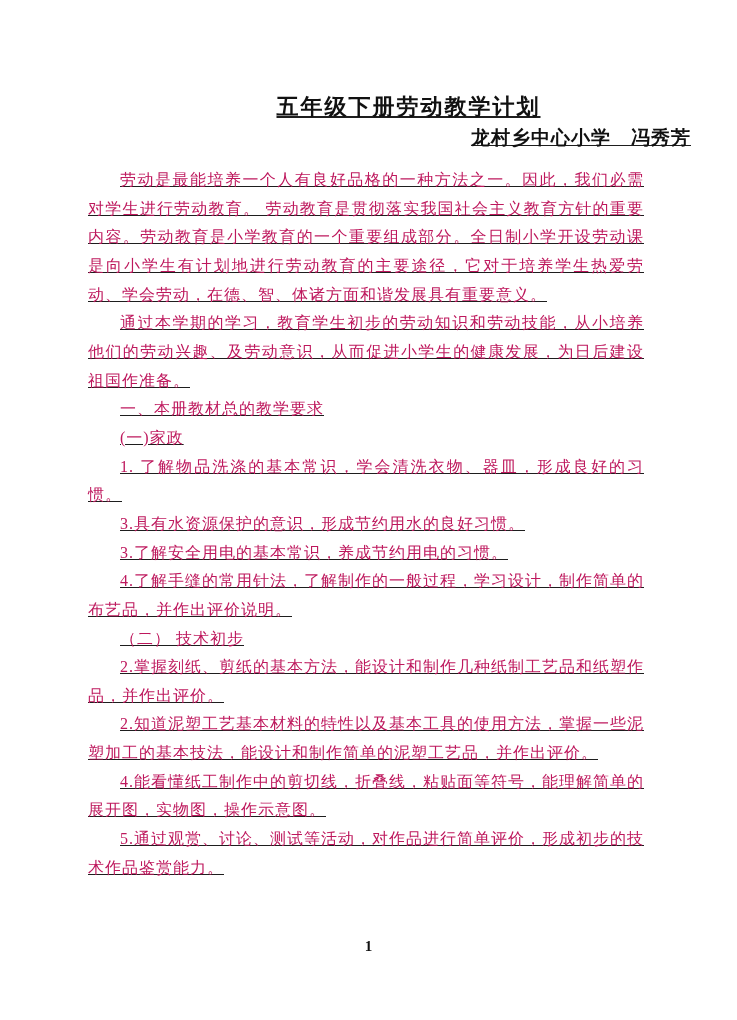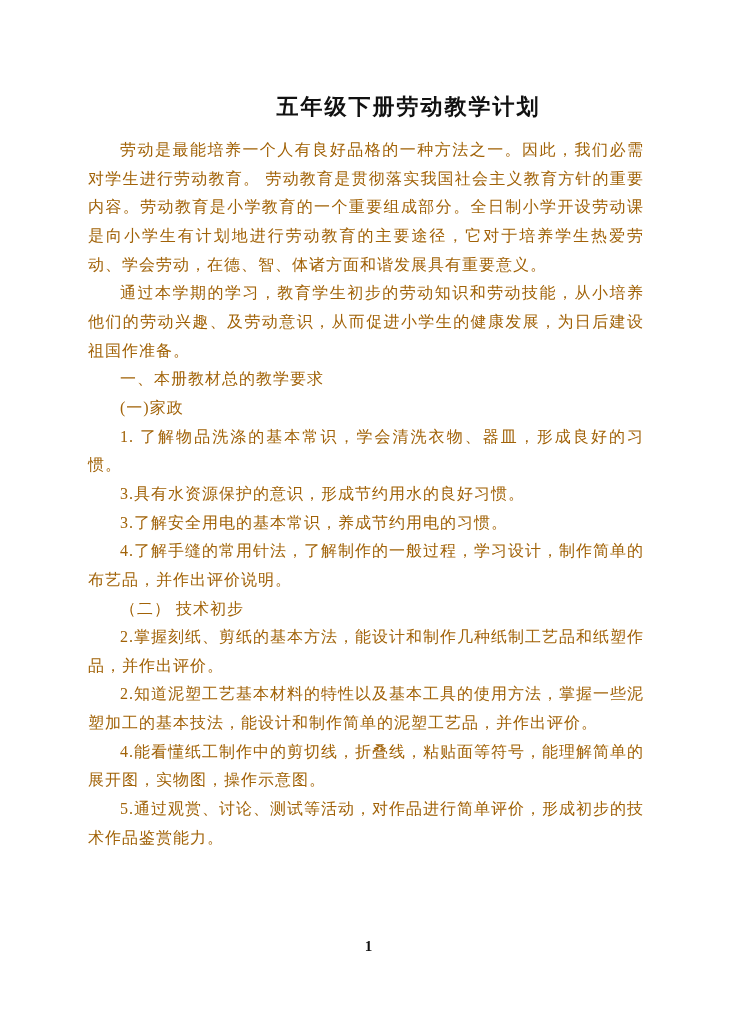--- a/index.html
+++ b/index.html
@@ -9,20 +9,21 @@
   }
   .page {
     position: relative;
     width: 737px;
     height: 1020px;
     background: #ffffff;
     overflow: hidden;
     box-sizing: border-box;
     font-family: "Liberation Serif", serif;
     color: #1e1e1e;
+    text-decoration: underline;
   }
   .doc-title {
     margin: 0;
     padding: 91px 0 0 80px; 
     text-align: center;
     font-family: "Liberation Sans", sans-serif;
     font-weight: bold;
     font-size: 22px;
     line-height: 32px;
     letter-spacing: 2px;
@@ -38,21 +39,21 @@
     line-height: 30px;
     letter-spacing: 1px;
     color: #111111;
   }
   .content {
     margin: 13px 93px 8px 88px;
     font-size: 16px;
     line-height: 28.65px;
     letter-spacing: 1px;
     text-align: justify;
-    color: #a16207;
+    color: #be185d;
   }
   .content p {
     margin: 0;
     text-indent: 2em;
   }
   .page-number {
     position: absolute;
     left: 0;
     right: 0;
     bottom: 66px;
@@ -64,20 +65,21 @@
     color: #111111;
   }
 </style>
 </head>
 <body>
 
 <div class="page">
 
   <h1 class="doc-title">五年级下册劳动教学计划</h1>
 
+  <div class="doc-byline">龙村乡中心小学　冯秀芳</div>
 
   <div class="content">
     <p>劳动是最能培养一个人有良好品格的一种方法之一。因此，我们必需对学生进行劳动教育。 劳动教育是贯彻落实我国社会主义教育方针的重要内容。劳动教育是小学教育的一个重要组成部分。全日制小学开设劳动课是向小学生有计划地进行劳动教育的主要途径，它对于培养学生热爱劳动、学会劳动，在德、智、体诸方面和谐发展具有重要意义。</p>
     <p>通过本学期的学习，教育学生初步的劳动知识和劳动技能，从小培养他们的劳动兴趣、及劳动意识，从而促进小学生的健康发展，为日后建设祖国作准备。</p>
     <p>一、本册教材总的教学要求</p>
     <p>(一)家政</p>
     <p>1. 了解物品洗涤的基本常识，学会清洗衣物、器皿，形成良好的习惯。</p>
     <p>3.具有水资源保护的意识，形成节约用水的良好习惯。</p>
     <p>3.了解安全用电的基本常识，养成节约用电的习惯。</p>
     <p>4.了解手缝的常用针法，了解制作的一般过程，学习设计，制作简单的布艺品，并作出评价说明。</p>

